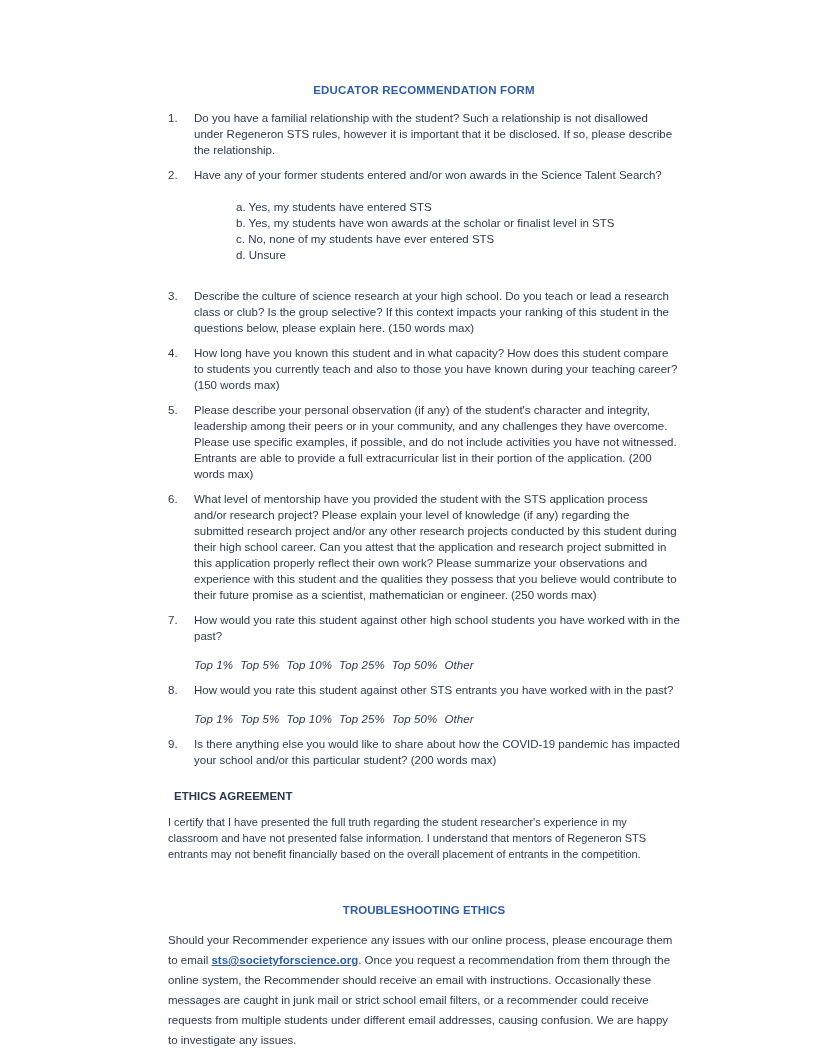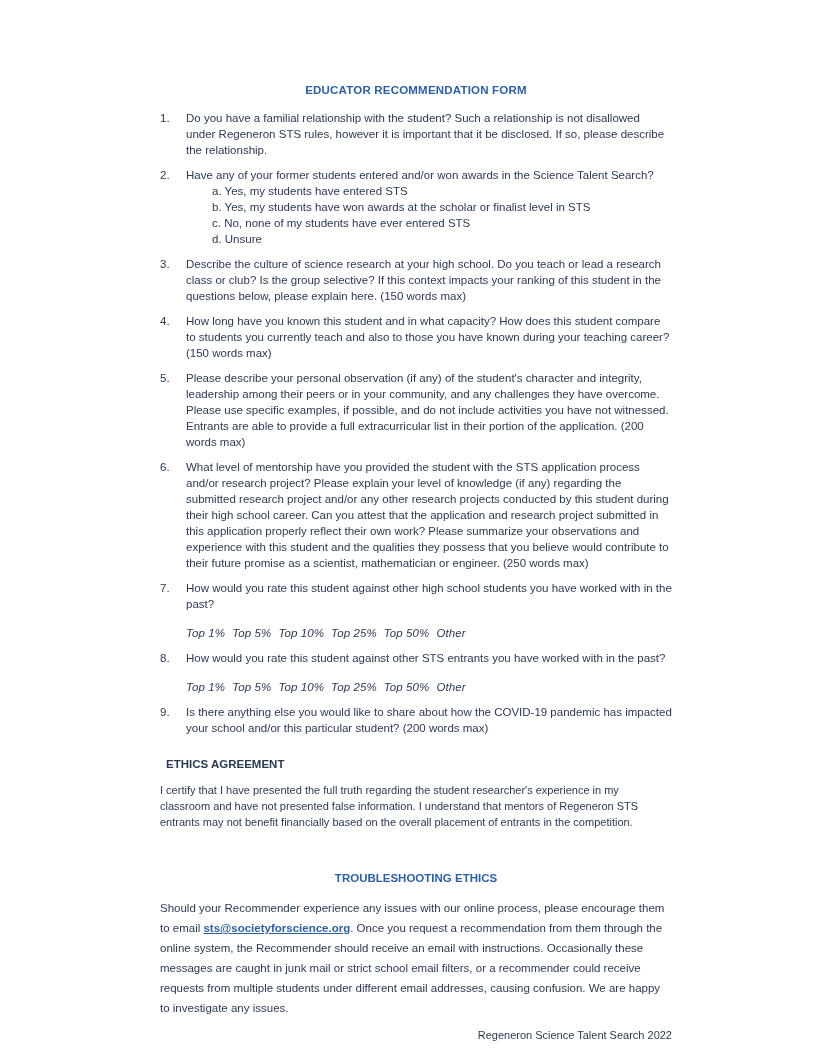--- a/index.html
+++ b/index.html
@@ -10,21 +10,21 @@
   body {
     width: 816px;
     height: 1056px;
     font-family: "Liberation Sans", sans-serif;
     color: #2b3a52;
     position: relative;
     overflow: hidden;
   }
   .page {
     position: absolute;
-    left: 8px; top: 0;
+    left: 16px; top: 0;
     width: 799px;
     height: 1056px;
   }
   .content {
     position: absolute;
     left: 152px;
     top: 84px;
     width: 512px;
   }
   .section-title {
@@ -55,21 +55,21 @@
   .qbody {
     flex: 1 1 auto;
     font-size: 11.5px;
     line-height: 16px;
     color: #2b3a52;
   }
   .qtext {
     margin: 0;
   }
   .sublist {
-    margin: 0;
+    margin: 16px;
     padding: 0 0 0 26px;
     list-style: none;
   }
   .subitem {
     font-size: 11.5px;
     line-height: 16px;
   }
   .ratingrow {
     margin-top: 13px;
     font-size: 11.5px;
@@ -197,14 +197,13 @@
     <div class="ethics-heading">ETHICS AGREEMENT</div>
     <p class="ethics-body">I certify that I have presented the full truth regarding the student researcher's experience in my classroom and have not presented false information. I understand that mentors of Regeneron STS entrants may not benefit financially based on the overall placement of entrants in the competition.</p>
 
     <div class="trouble-title">TROUBLESHOOTING ETHICS</div>
     <p class="trouble-body">
       <span>Should your Recommender experience any issues with our online process, please encourage them to email </span><a class="email-link" href="#">sts@societyforscience.org</a><span>. Once you request a recommendation from them through the online system, the Recommender should receive an email with instructions. Occasionally these messages are caught in junk mail or strict school email filters, or a recommender could receive requests from multiple students under different email addresses, causing confusion. We are happy to investigate any issues.</span>
     </p>
 
   </div>
 
-  <div class="footer">Regeneron Science Talent Search 2022</div>
 </div>
 
 </body></html>

